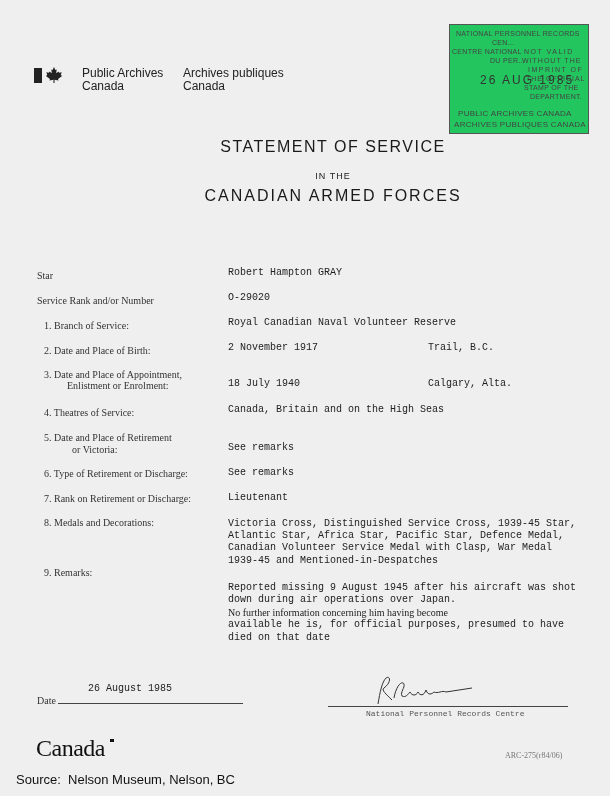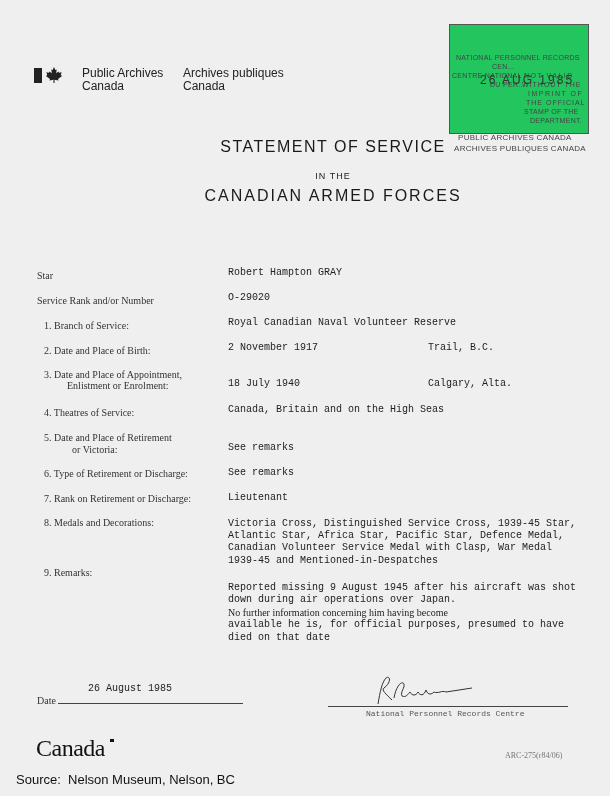--- a/index.html
+++ b/index.html
@@ -12,21 +12,21 @@
   .abs { position: absolute; }
   .serif { font-family: "Liberation Serif", serif; }
   .mono { font-family: Liberation Serif, serif; }
 
   
   .stamp {
     left: 449px; top: 24px; width: 138px; height: 108px;
     border: 1px solid #555; background: #22c55e;
     font-family: "Liberation Sans", sans-serif; color: #444;
   }
-  .stamp .l { position: absolute; font-size: 7px; letter-spacing: 0.3px; white-space: nowrap; line-height: 9px; margin-top: 24px; }
+  .stamp .l { position: absolute; font-size: 7px; letter-spacing: 0.3px; white-space: nowrap; line-height: 9px; }
   .stamp .date { position: absolute; font-size: 12px; color: #333; letter-spacing: 2px; }
 
   
   .flag-bar { left: 34px; top: 68px; width: 8px; height: 15px; background: #222; }
   .leaf { left: 45px; top: 66px; width: 18px; height: 18px; }
   .dept { font-size: 12px; line-height: 13px; color: #222; }
 
   
   .title { left: 0; width: 610px; text-align: center; letter-spacing: 1.5px; color: #1a1a1a; padding-left: 28px; }
 

